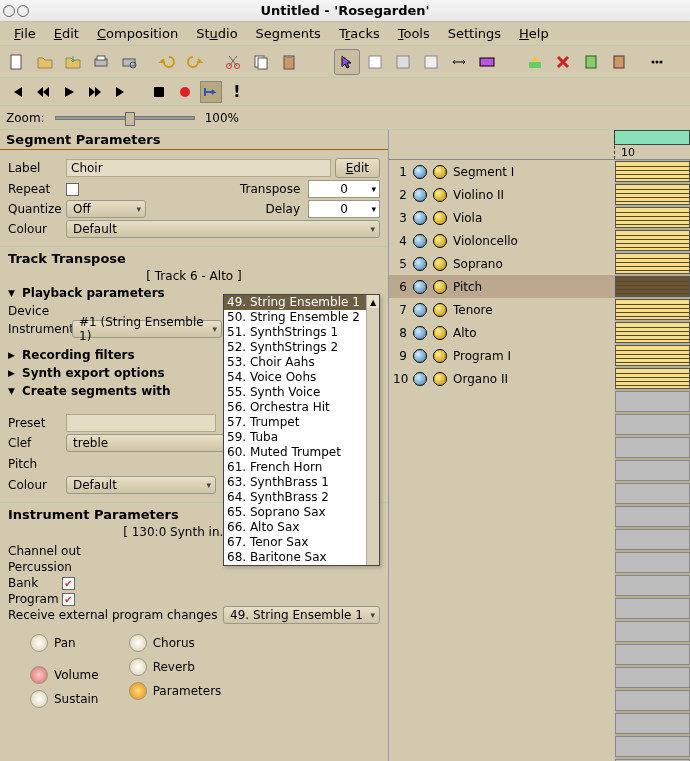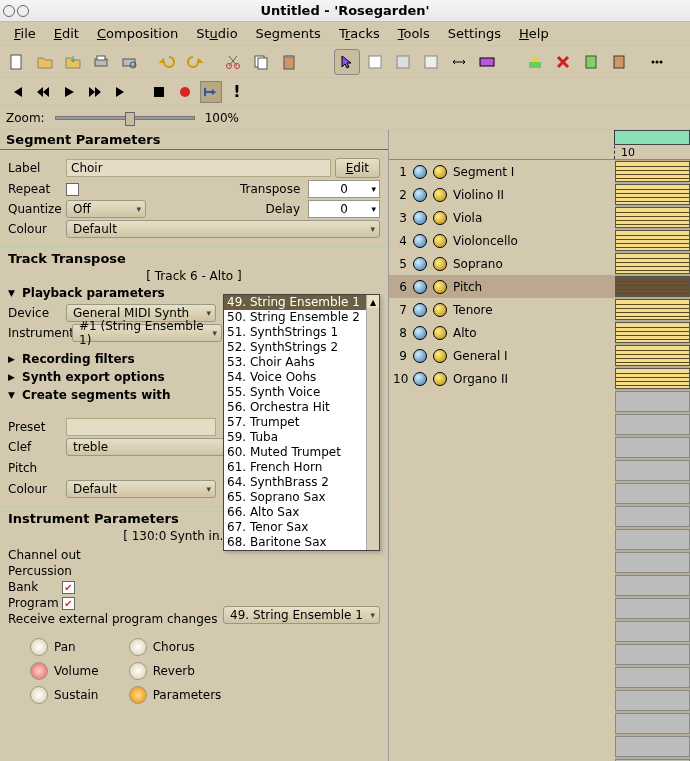--- a/index.html
+++ b/index.html
@@ -306,21 +306,20 @@
 
     <div class="section-title">Track Transpose</div>
     <div style="text-align:center;font-size:12px;padding:1px">[ Track 6 - Alto ]</div>
     <div class="section-sub">
         <span class="tri">▼</span>
         <span>Playback parameters</span>
       </div>
     <div class="seg-params" style="padding-top:0">
       <div class="row">
         <span class="lbl">Device</span>
-        <div class="combo" style="width:150px">General MIDI Synth</div>
       </div>
       <div class="row">
         <span style="width:60px">Instrument</span>
         <div class="combo" style="width:150px">#1 (String Ensemble 1)</div>
       </div>
     </div>
     <div class="section-sub">
         <span class="tri">▶</span>
         <span>Recording filters</span>
       </div>
@@ -373,21 +372,21 @@
       <div class="row">
           <span>Receive external program changes</span>
         </div>
     </div>
     <div class="knob-row">
       <div>
         <div class="knob-item">
             <span class="knob"></span>
             <span>Pan</span>
           </div>
-        <div class="knob-item" style="margin-top:6px">
+        <div class="knob-item" style="margin-top:14px">
             <span class="knob" style="background:radial-gradient(#fcc,#d66)"></span>
             <span>Volume</span>
           </div>
         <div class="knob-item" style="margin-top:6px">
             <span class="knob"></span>
             <span>Sustain</span>
           </div>
       </div>
       <div>
         <div class="knob-item">
@@ -459,21 +458,21 @@
           <div class="track-row">
             <span class="track-num">8</span>
             <span class="tdot a"></span>
             <span class="tdot b"></span>
             <span>Alto</span>
           </div>
           <div class="track-row">
             <span class="track-num">9</span>
             <span class="tdot a"></span>
             <span class="tdot b"></span>
-            <span>General I</span>
+            <span>Program I</span>
           </div>
           <div class="track-row">
             <span class="track-num">10</span>
             <span class="tdot a"></span>
             <span class="tdot b"></span>
             <span>Organo II</span>
           </div>
         </div>
       <div class="seg-col" id="seg-col">
           <div class="seg-block seg-yellow" style="top: 1px;">
@@ -568,20 +567,21 @@
     <div class="opt">51. SynthStrings 1</div>
     <div class="opt">52. SynthStrings 2</div>
     <div class="opt">53. Choir Aahs</div>
     <div class="opt">54. Voice Oohs</div>
     <div class="opt">55. Synth Voice</div>
     <div class="opt">56. Orchestra Hit</div>
     <div class="opt">57. Trumpet</div>
     <div class="opt">59. Tuba</div>
     <div class="opt">60. Muted Trumpet</div>
     <div class="opt">61. French Horn</div>
+    <div class="opt">63. SynthBrass 1</div>
     <div class="opt">64. SynthBrass 2</div>
     <div class="opt">65. Soprano Sax</div>
     <div class="opt">66. Alto Sax</div>
     <div class="opt">67. Tenor Sax</div>
     <div class="opt">68. Baritone Sax</div>
     <div class="sbar">
       <div class="sarrow">▲</div>
     </div>
 </div>
 

